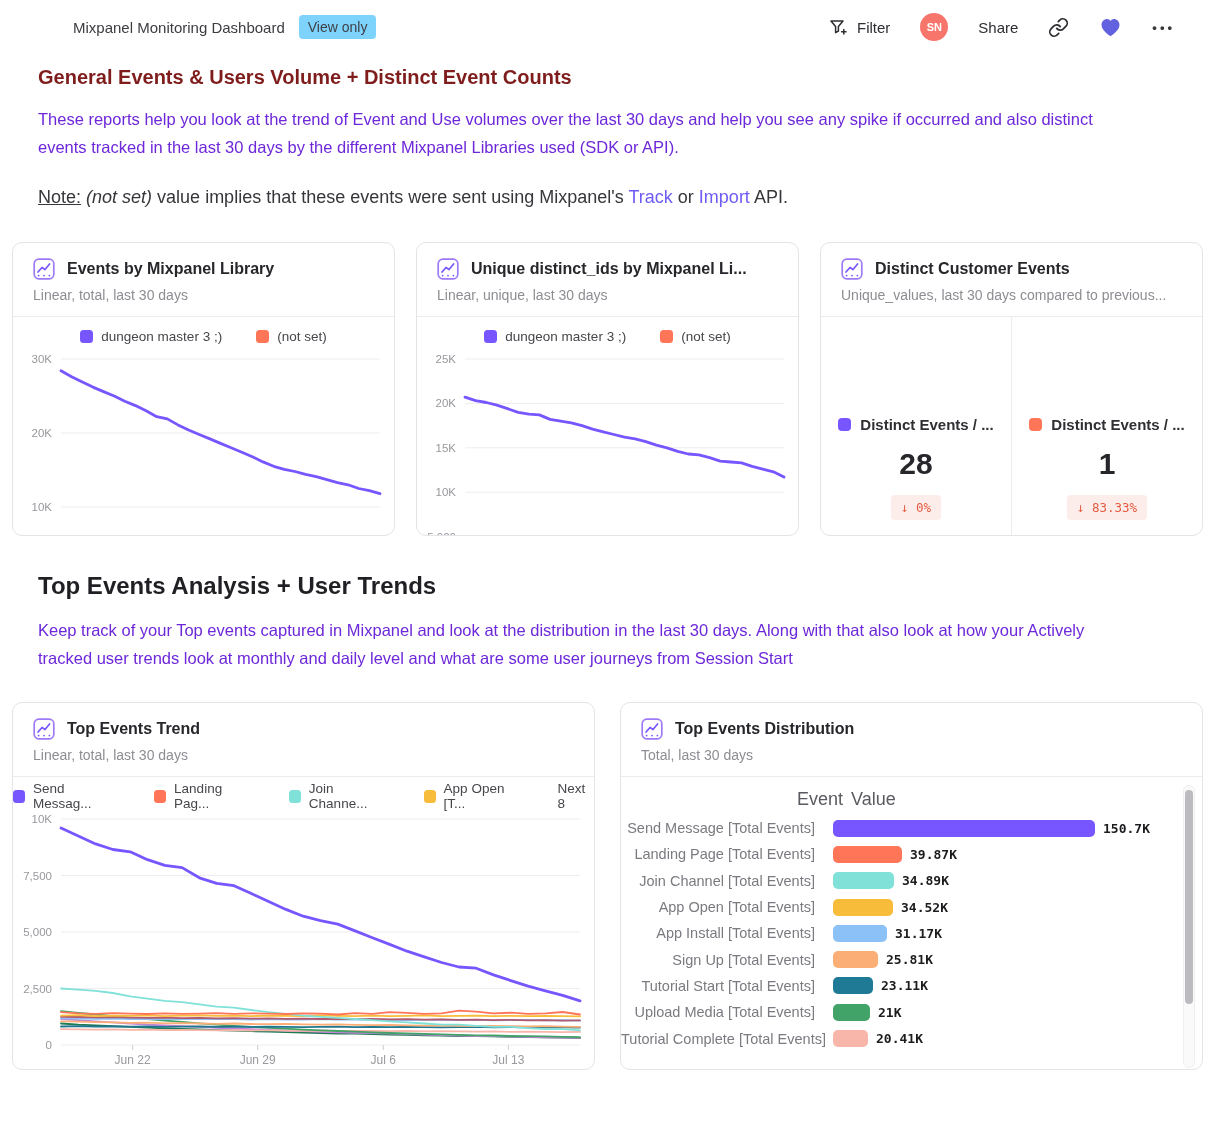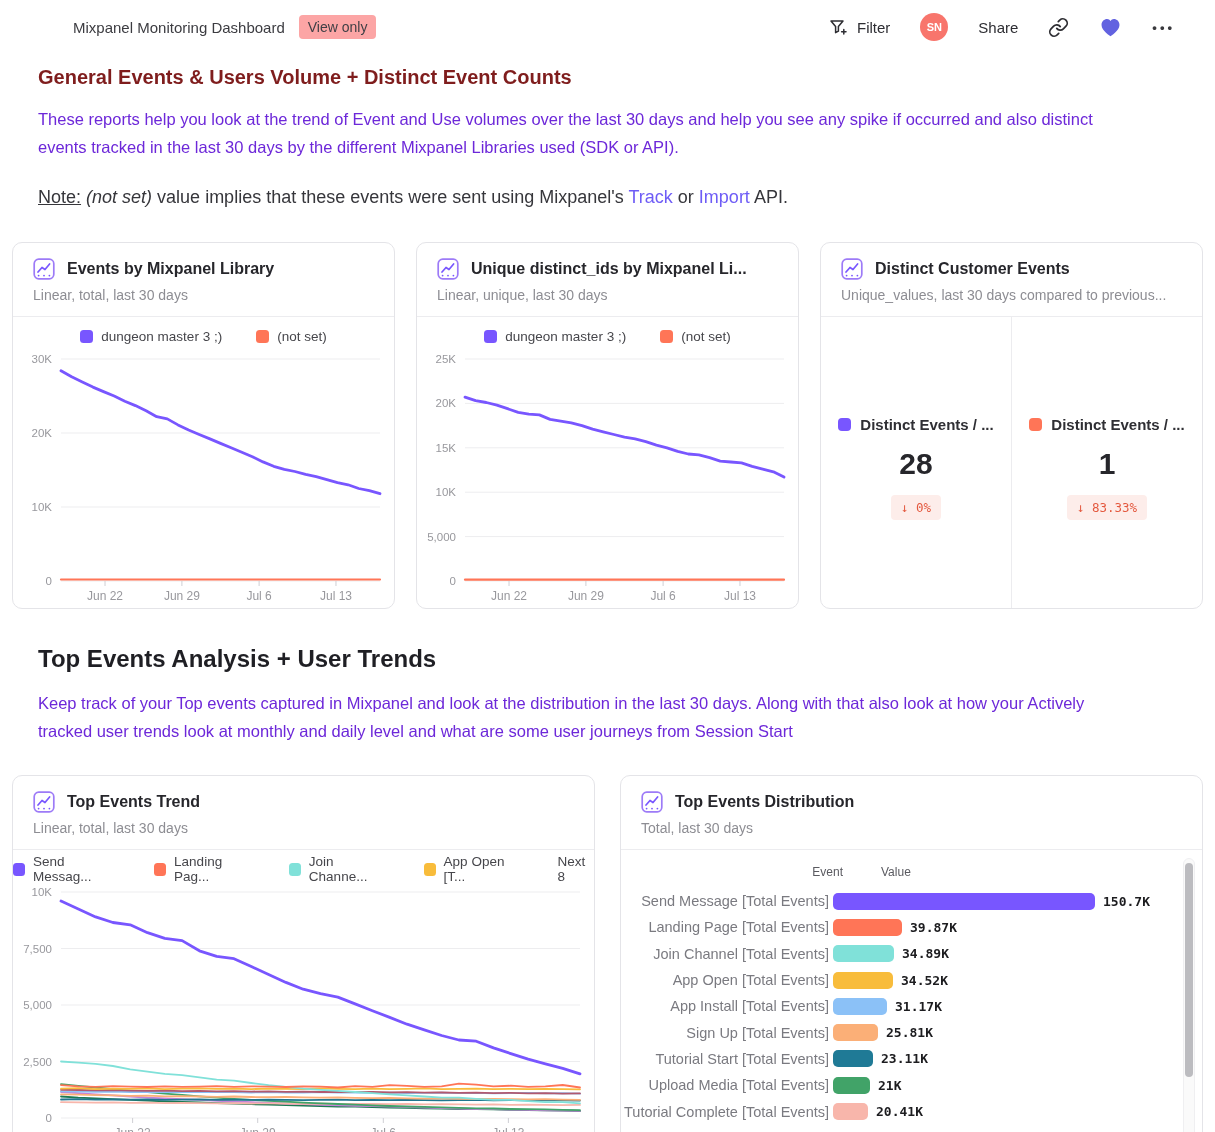--- a/index.html
+++ b/index.html
@@ -8,21 +8,21 @@
 
   
   .topbar { height:46px; display:flex; align-items:center; justify-content:space-between;
             padding:8px 40px 0 44px; }
   .tb-left { display:flex; align-items:center; gap:10px; }
   .monitor { width:19px; height:17px; position:relative; display:inline-block; }
   .monitor .scr { width:19px; height:12px; background:#1d1d20; border-radius:2px;
                   border-bottom:2px solid #555; }
   .monitor .std { width:7px; height:3px; background:#9a9aa0; margin:0 auto; }
   .tb-title { font-size:15px; color:#3c3c41; }
-  .vo-badge { background:#fca5a5; border-radius:4px; padding:4px 9px; font-size:14px;
+  .vo-badge { background:#7dd3fc; border-radius:4px; padding:4px 9px; font-size:14px;
               color:#3f3f45; margin-left:4px; }
   .tb-right { display:flex; align-items:center; gap:30px; }
   .tb-item { display:flex; align-items:center; gap:9px; font-size:15px; color:#2d2d32; cursor:pointer; }
   .avatar { width:28px; height:28px; border-radius:50%; background:#f8756c; color:#fff;
             font-size:11px; font-weight:bold; display:flex; align-items:center; justify-content:center; }
   .dots { font-size:13px; letter-spacing:3px; color:#3a3a3e; font-weight:bold; }
 
   
   .section { margin:0 44px 0 38px; }
   .h-main { font-size:20px; font-weight:bold; color:#7f1d1d; margin-top:20px; }
@@ -30,21 +30,21 @@
   .body-text { font-size:16.5px; line-height:28px; color:#6d28d9; max-width:1095px; margin-top:16px; }
   .note-line { font-size:18px; color:#36363b; margin-top:26px; }
   .note-label { text-decoration:underline; }
   .note-italic { font-style:italic; }
   .note-link { color:#6e5cf6; text-decoration:none; cursor:pointer; }
 
   
   .row1 { display:flex; gap:21px; margin:34px 12px 0; }
   .row2 { display:flex; gap:25px; margin:30px 12px 0; }
   .card { background:#fff; border:1px solid #e4e4e8; border-radius:10px; overflow:hidden; }
-  .card-sm { width:383px; height:367px; }
+  .card-sm { width:383px; height:294px; }
   .card-lg { width:583px; height:368px; }
   .card-head { padding:15px 20px 13px; border-bottom:1px solid #ececef; }
   .ch-row { display:flex; align-items:center; gap:12px; }
   .ch-title { font-size:16px; font-weight:bold; color:#26262b; white-space:nowrap; }
   .ch-sub { font-size:14px; color:#8d8d93; margin-top:7px; }
 
   .legend { display:flex; align-items:center; justify-content:center; gap:34px;
             height:30px; margin-top:4px; }
   .lg-item { display:flex; align-items:center; gap:8px; font-size:13.5px; color:#46464b; }
   .lg-sw { width:13px; height:13px; border-radius:3.5px; }
@@ -59,25 +59,25 @@
                 justify-content:center; gap:14px; }
   .metric-col + .metric-col { border-left:1px solid #ececef; }
   .m-label { display:flex; align-items:center; gap:9px; font-size:15px; font-weight:bold; color:#2f2f34;margin-top:8px; }
   .m-sw { width:13px; height:13px; border-radius:4px; }
   .m-value { font-size:30px; font-weight:bold; color:#26262b; }
   .m-badge { font-family:"DejaVu Sans Mono", monospace; font-size:12.5px; color:#e4593f;
              background:#fdedea; border-radius:4px; padding:5px 10px; }
 
   
   .table-wrap { position:relative; height:297px; padding-top:6px; }
-  .t-head { display:flex; align-items:center; height:32px; font-size:12px; color:#5a5a60;gap:30px; }
+  .t-head { display:flex; align-items:center; height:32px; font-size:18px; color:#5a5a60; }
   .t-head .hc1 { width:230px; text-align:right; padding-right:8px; }
   .t-head .hc2 { }
   .t-row { display:flex; align-items:center; height:26.3px; }
-  .t-label { width:212px; min-width:212px; text-align:right; padding-right:4px; color:#7a7a80;
+  .t-label { width:212px; min-width:212px; text-align:right; padding-right:18px; color:#7a7a80;
              font-size:14.5px; white-space:nowrap; }
   .t-bar { height:17px; border-radius:5px; }
   .t-val { margin-left:8px; font-family:"DejaVu Sans Mono", monospace; font-size:13px;
            font-weight:bold; color:#1d1d20; white-space:nowrap; }
   .scrollbar-track { position:absolute; right:7px; top:8px; bottom:6px; width:12px;
                      background:#fafafa; border:1px solid #efeff1; border-radius:8px; }
   .scrollbar-thumb { position:absolute; left:1px; top:4px; width:8px; height:76%;
                      background:#bcbcc0; border-radius:6px; }
 
   svg text { font-family:"Liberation Sans", sans-serif; }

